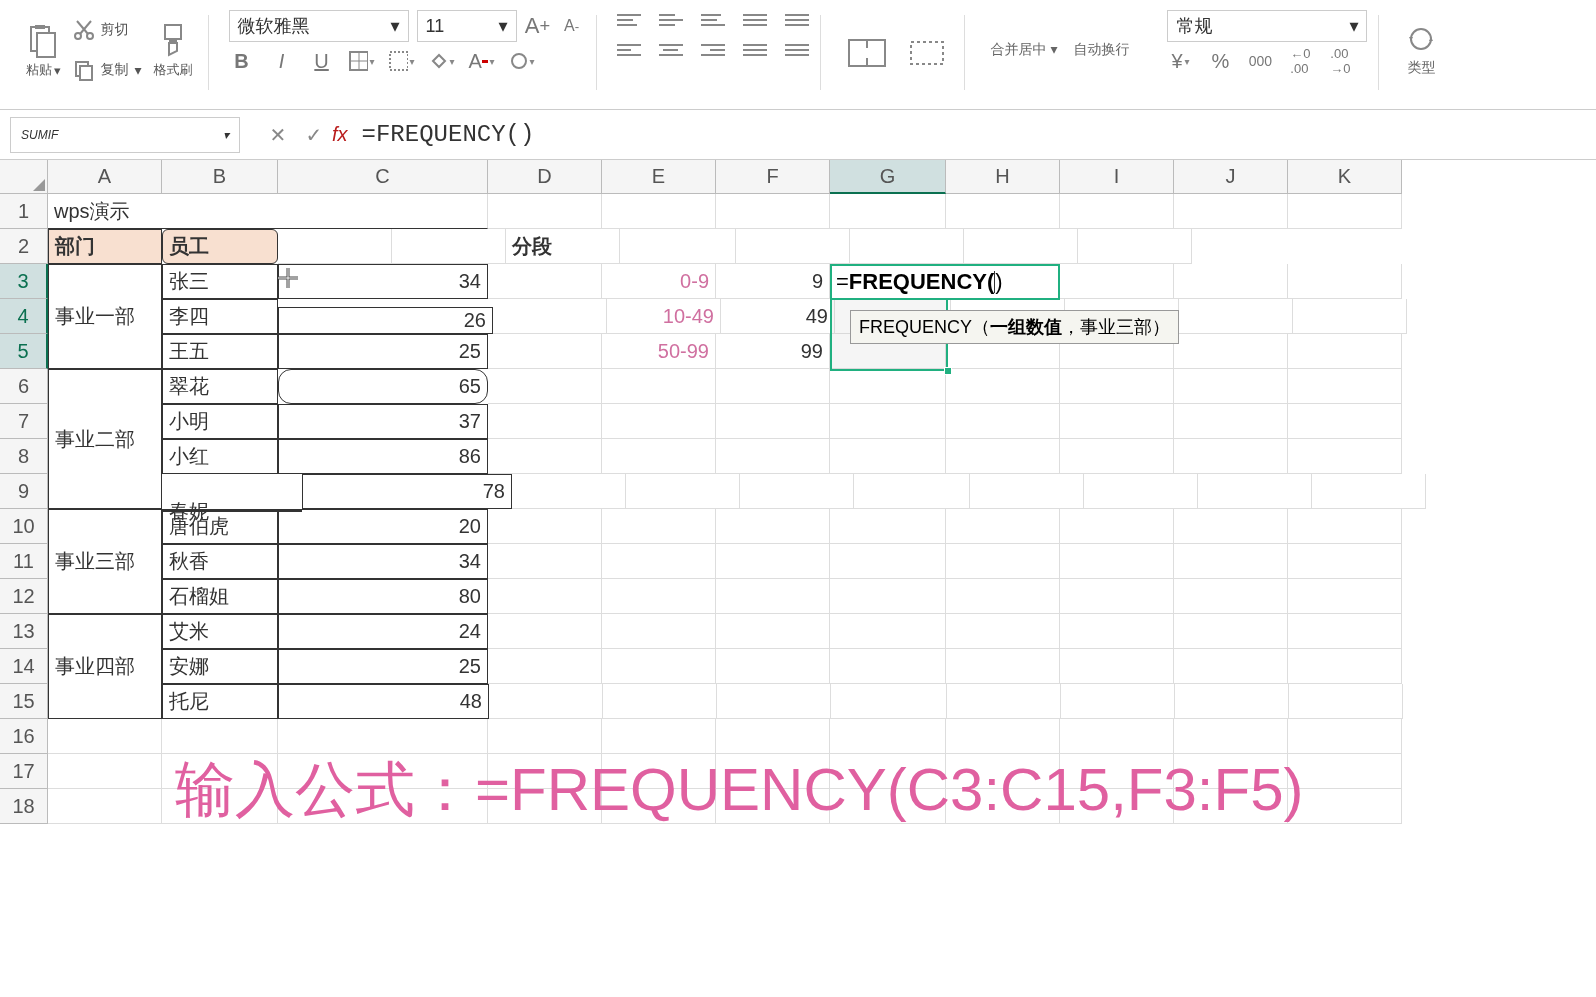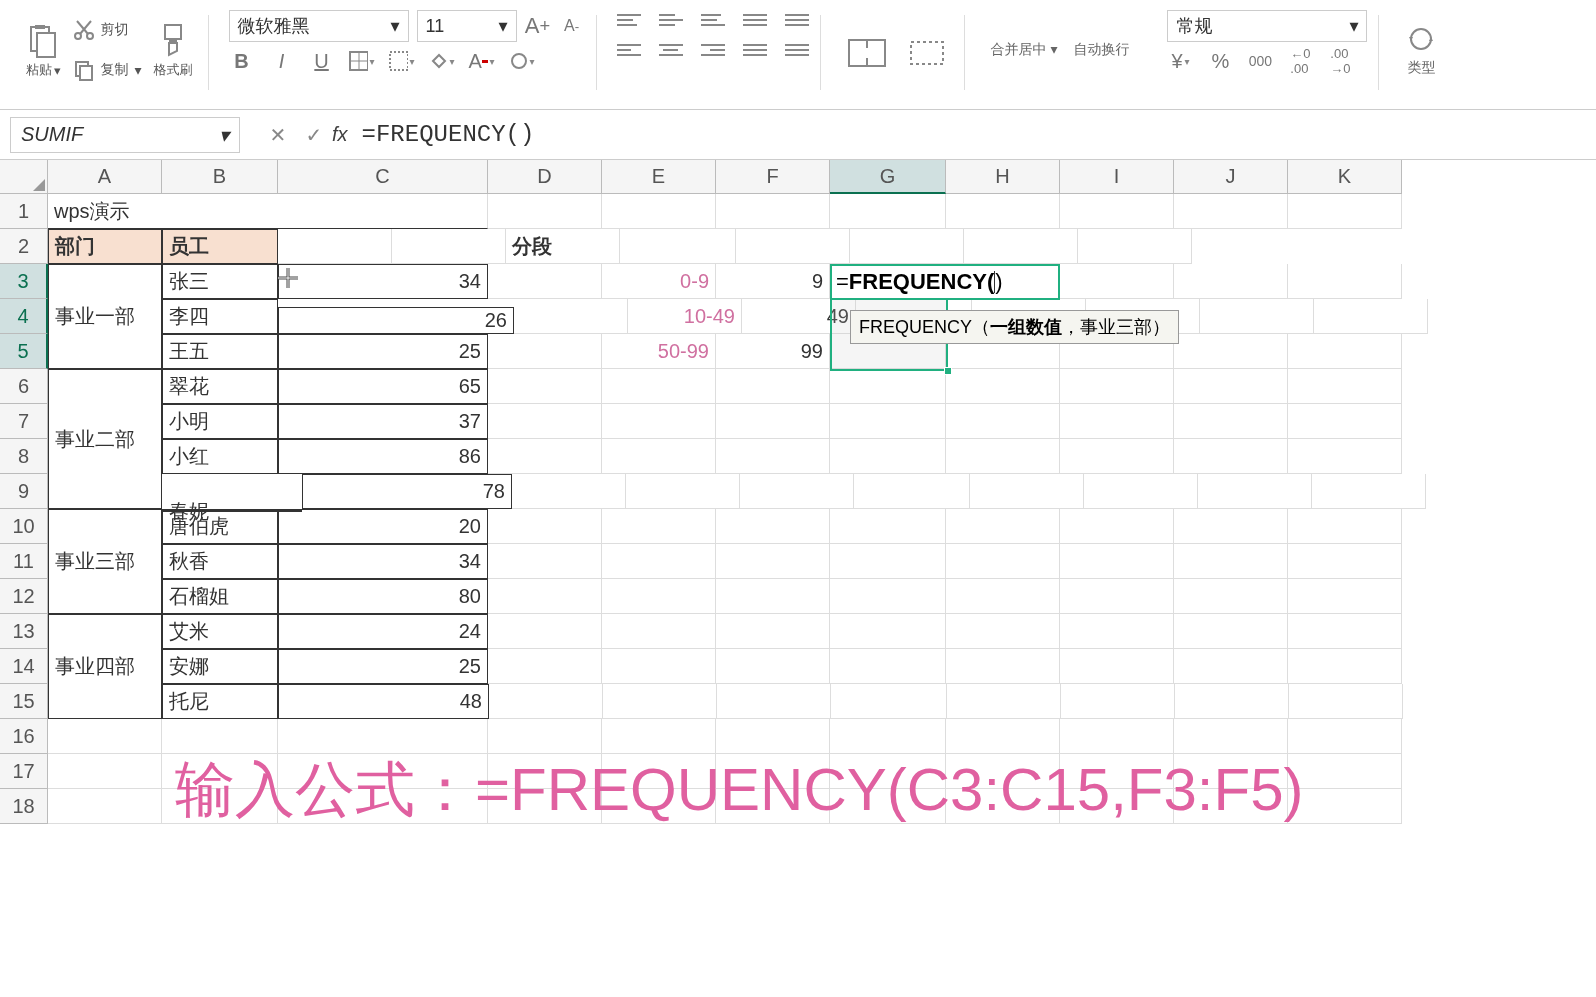--- a/index.html
+++ b/index.html
@@ -87,26 +87,26 @@
       padding: 0 10px;
     }
     .name-box {
       border: 1px solid #ccc;
       height: 36px;
       width: 230px;
       display: flex;
       align-items:center;
       justify-content: space-between;
       padding: 0 10px;
-      font-size: 20px;
+      font-size: 12px;
       font-style: italic;
       color:#333;
     }
     .fb-btn { width:36px; height:36px; display:flex; align-items:center; justify-content:center; color:#888; font-size:20px; cursor:pointer; }
-    .fx-label { font-style: italic; color:#404040; font-size:20px; margin-right:10px; }
+    .fx-label { font-style: italic; color:#b91c1c; font-size:20px; margin-right:10px; }
     .formula-input {
       font-family: "Courier New", monospace;
       font-size: 24px;
       color:#333;
       padding-left: 4px;
     }
 
     
     .sheet-area { position: relative; }
     .col-headers { display:flex; height:34px; }
@@ -429,21 +429,21 @@
         <div class="cell" style="width: 114px;"></div>
         <div class="cell" style="width: 116px;"></div>
         <div class="cell" style="width: 114px;"></div>
         <div class="cell" style="width: 114px;"></div>
         <div class="cell" style="width: 114px;"></div>
         <div class="cell" style="width: 114px;"></div>
       </div>
       <div class="grid-row">
         <div class="row-header">2</div>
         <div class="cell header-cell bold" style="width: 114px;">部门</div>
-        <div class="cell header-cell bold" style="width: 116px;">员工</div>
+        <div class="cell header-cell bold" style="width: 116px; border-radius: 6px;">员工</div>
         <div class="cell" style="width: 114px;"></div>
         <div class="cell" style="width: 114px;"></div>
         <div class="cell bold" style="width: 114px;">分段</div>
         <div class="cell" style="width: 116px;"></div>
         <div class="cell" style="width: 114px;"></div>
         <div class="cell" style="width: 114px;"></div>
         <div class="cell" style="width: 114px;"></div>
         <div class="cell" style="width: 114px;"></div>
       </div>
       <div class="grid-row">
@@ -459,21 +459,21 @@
         <div class="cell" style="width: 116px;"></div>
         <div class="cell" style="width: 114px;"></div>
         <div class="cell" style="width: 114px;"></div>
         <div class="cell" style="width: 114px;"></div>
         <div class="cell" style="width: 114px;"></div>
       </div>
       <div class="grid-row">
         <div class="row-header active">4</div>
         <div class="cell data-border" style="width: 114px; border-top: none; border-bottom: none;"></div>
         <div class="cell data-border" style="width: 116px;">李四</div>
-        <div class="cell data-border right" style="width: 236px; margin-top: 8px;">26</div>
+        <div class="cell data-border right" style="width: 215px; margin-top: 8px;">26</div>
         <div class="cell" style="width: 114px;"></div>
         <div class="cell right pink" style="width: 114px;">10-49</div>
         <div class="cell right" style="width: 114px;">49</div>
         <div class="cell" style="width: 116px;"></div>
         <div class="cell" style="width: 114px;"></div>
         <div class="cell" style="width: 114px;"></div>
         <div class="cell" style="width: 114px;"></div>
         <div class="cell" style="width: 114px;"></div>
       </div>
       <div class="grid-row">
@@ -489,21 +489,21 @@
         <div class="cell" style="width: 114px;"></div>
         <div class="cell" style="width: 114px;"></div>
         <div class="cell" style="width: 114px;"></div>
       </div>
       <div class="grid-row">
         <div class="row-header">6</div>
         <div style="width: 114px; height: 35px; position: relative;">
           <div class="cell data-border" style="width: 114px; height: 140px; position: absolute; border-bottom: 1px solid rgb(51, 51, 51); display: flex; align-items: center;">事业二部</div>
         </div>
         <div class="cell data-border" style="width: 116px;">翠花</div>
-        <div class="cell data-border right" style="width: 210px;">65</div>
+        <div class="cell data-border right" style="width: 210px; border-radius: 13px;">65</div>
         <div class="cell" style="width: 114px;"></div>
         <div class="cell" style="width: 114px;"></div>
         <div class="cell" style="width: 114px;"></div>
         <div class="cell" style="width: 116px;"></div>
         <div class="cell" style="width: 114px;"></div>
         <div class="cell" style="width: 114px;"></div>
         <div class="cell" style="width: 114px;"></div>
         <div class="cell" style="width: 114px;"></div>
       </div>
       <div class="grid-row">

